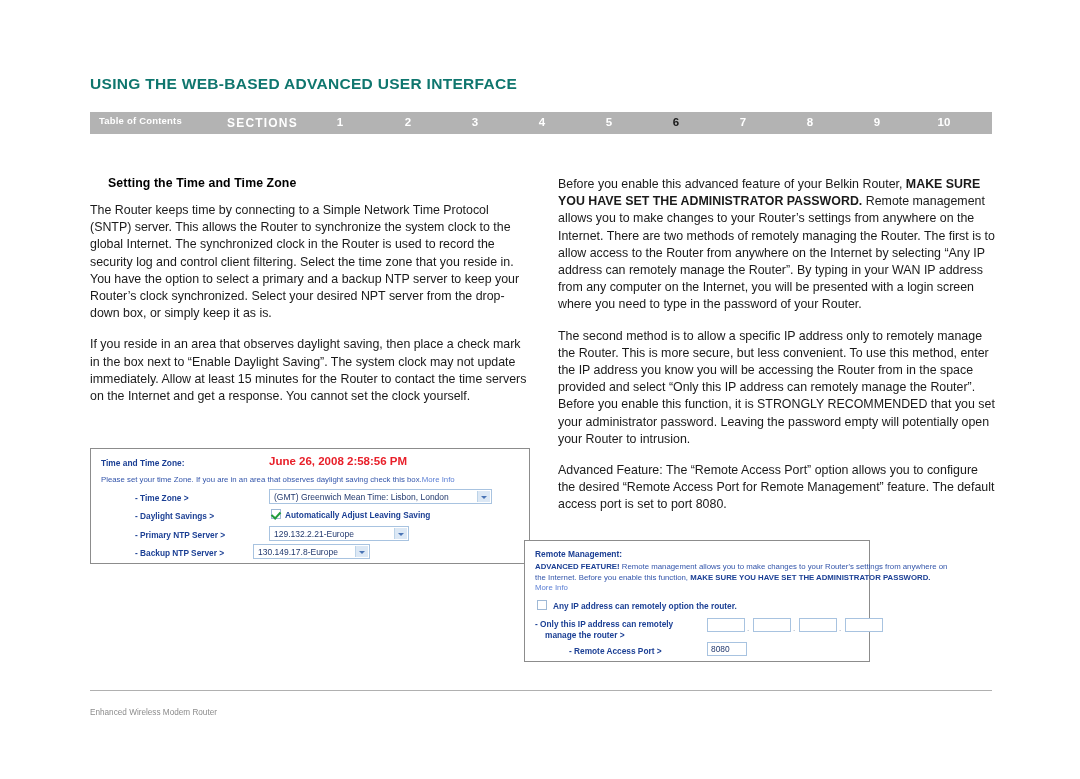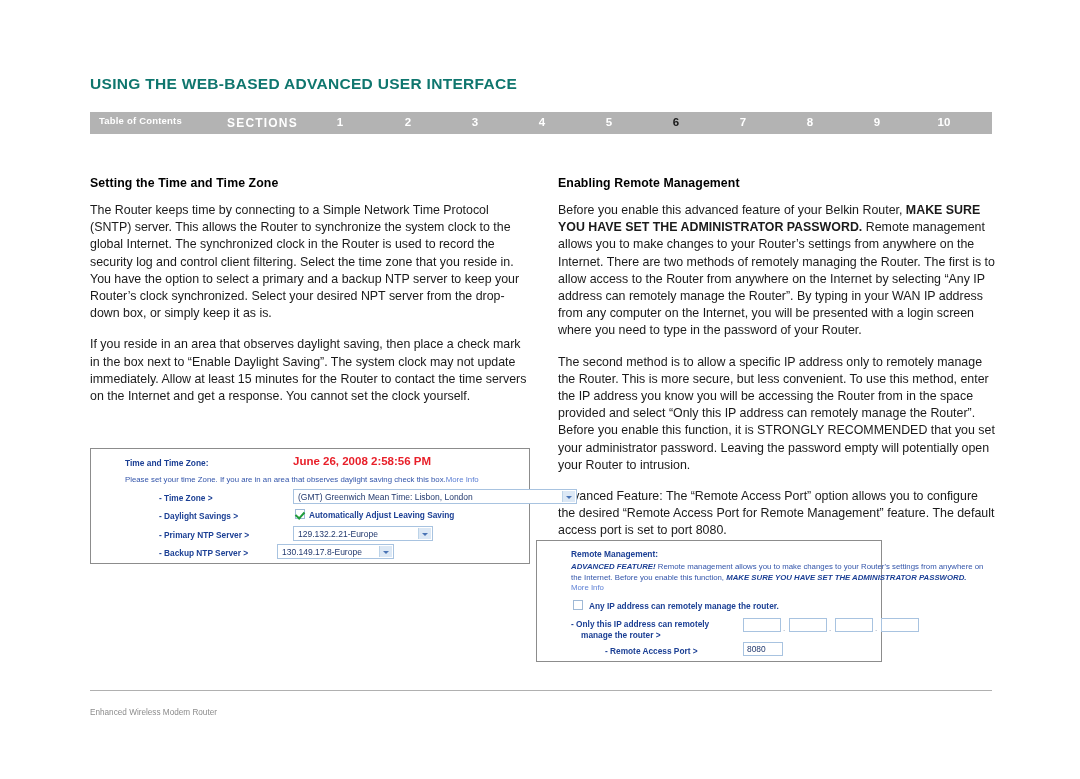--- a/index.html
+++ b/index.html
@@ -77,21 +77,21 @@
   
   .col {
     position: absolute;
     top: 176px;
     width: 440px;
   }
   .col-left  { left: 90px; }
   .col-right { left: 558px; }
 
   h2.sub {
-    margin: 0 0 12px 0;
+    margin: 0 0 12px 18px;
     font-size: 12.3px;
     font-weight: bold;
     color: #000000;
     letter-spacing: 0.1px;
   }
   p.body {
     margin: 0 0 14px 0;
     font-size: 12.4px;
     line-height: 17.2px;
     color: #1a1a1a;
@@ -99,30 +99,29 @@
   }
   p.body:last-child { margin-bottom: 0; }
   .b { font-weight: bold; }
 
   
   .panel {
     position: absolute;
     border: 1px solid #8c8c8c;
     background: #ffffff;
     box-sizing: border-box;
-    padding-left: 24px;
   }
   #panel-time {
     left: 90px;
     top: 448px;
     width: 440px;
     height: 116px;
   }
   #panel-remote {
-    left: 536px;
+    left: 524px;
     top: 540px;
     width: 346px;
     height: 122px;
   }
 
   .panel-inner { position: relative; width: 100%; height: 100%; }
 
   .p-title {
     position: absolute;
     font-size: 8.4px;
@@ -143,21 +142,21 @@
     color: #3355aa;
     white-space: nowrap;
   }
   .p-note-wrap {
     position: absolute;
     font-size: 7.8px;
     line-height: 10.5px;
     color: #3355aa;
     width: 415px;
   }
-  .p-note-wrap .strong { font-weight: bold; color: #1b3f94; font-style: italic; }
+  .p-note-wrap .strong { font-weight: bold; color: #1b3f94; }
   .lnk { color: #5b7fd4; }
 
   .p-label {
     position: absolute;
     font-size: 8.3px;
     font-weight: bold;
     color: #1b3f94;
     white-space: nowrap;
     margin-left: 34px;
   }
@@ -300,35 +299,34 @@
     <span class="num" style="left:843px;">10</span>
   </div>
 
   <div class="col col-left">
     <h2 class="sub">Setting the Time and Time Zone</h2>
     <p class="body">The Router keeps time by connecting to a Simple Network Time Protocol (SNTP) server. This allows the Router to synchronize the system clock to the global Internet. The synchronized clock in the Router is used to record the security log and control client filtering. Select the time zone that you reside in. You have the option to select a primary and a backup NTP server to keep your Router’s clock synchronized. Select your desired NPT server from the drop-down box, or simply keep it as is.</p>
     <p class="body">If you reside in an area that observes daylight saving, then place a check mark in the box next to “Enable Daylight Saving”. The system clock may not update immediately. Allow at least 15 minutes for the Router to contact the time servers on the Internet and get a response. You cannot set the clock yourself.</p>
   </div>
 
   <div class="col col-right">
-    <h2 class="sub">Enabling Remote Management</h2>
     <p class="body"><span>Before you enable this advanced feature of your Belkin Router, </span><span class="b">MAKE SURE YOU HAVE SET THE ADMINISTRATOR PASSWORD.</span><span> Remote management allows you to make changes to your Router’s settings from anywhere on the Internet. There are two methods of remotely managing the Router. The first is to allow access to the Router from anywhere on the Internet by selecting “Any IP address can remotely manage the Router”. By typing in your WAN IP address from any computer on the Internet, you will be presented with a login screen where you need to type in the password of your Router.</span></p>
     <p class="body">The second method is to allow a specific IP address only to remotely manage the Router. This is more secure, but less convenient. To use this method, enter the IP address you know you will be accessing the Router from in the space provided and select “Only this IP address can remotely manage the Router”. Before you enable this function, it is STRONGLY RECOMMENDED that you set your administrator password. Leaving the password empty will potentially open your Router to intrusion.</p>
     <p class="body">Advanced Feature: The “Remote Access Port” option allows you to configure the desired “Remote Access Port for Remote Management” feature. The default access port is set to port 8080.</p>
   </div>
 
   <div class="panel" id="panel-time">
     <div class="panel-inner">
       <div class="p-title" style="left:10px; top:9px;">Time and Time Zone:</div>
       <div class="p-clock" style="left:178px; top:6px;">June 26, 2008   2:58:56 PM</div>
 
       <div class="p-note" style="left:10px; top:26px;"><span>Please set your time Zone. If you are in an area that observes daylight saving check this box.</span><span class="lnk">More Info</span></div>
 
       <div class="p-label" style="left:10px; top:44px;">- Time Zone &gt;</div>
-      <div class="sel" style="left:178px; top:40px; width:284px;">
+      <div class="sel" style="left:178px; top:40px; width:223px;">
         <span class="val">(GMT) Greenwich Mean Time: Lisbon, London</span>
         <span class="arrow"></span>
       </div>
 
       <div class="p-label" style="left:10px; top:62px;">- Daylight Savings &gt;</div>
       <div class="cbx checked" style="left:180px; top:60px;"></div>
       <div class="cbx-lbl" style="left:194px; top:61px;">Automatically Adjust Leaving Saving</div>
 
       <div class="p-label" style="left:10px; top:81px;">- Primary NTP Server &gt;</div>
       <div class="sel" style="left:178px; top:77px; width:140px;">
@@ -344,21 +342,21 @@
     </div>
   </div>
 
   <div class="panel" id="panel-remote">
     <div class="panel-inner">
       <div class="p-title" style="left:10px; top:8px;">Remote Management:</div>
 
       <div class="p-note-wrap" style="left:10px; top:21px;"><span class="strong">ADVANCED FEATURE!</span><span> Remote management allows you to make changes to your Router's settings from anywhere on the Internet. Before you enable this function, </span><span class="strong">MAKE SURE YOU HAVE SET THE ADMINISTRATOR PASSWORD.</span> <span class="lnk">More Info</span></div>
 
       <div class="cbx" style="left:12px; top:59px;"></div>
-      <div class="cbx-lbl" style="left:28px; top:60px;">Any IP address can remotely manage the router.</div>
+      <div class="cbx-lbl" style="left:28px; top:60px;">Any IP address can remotely option the router.</div>
 
       <div class="p-label2" style="left:10px; top:78px;">- Only this IP address can remotely</div>
       <div class="p-label2" style="left:20px; top:89px;">manage the router &gt;</div>
 
       <div class="fld" style="left:182px; top:77px; width:38px;"></div>
       <span class="dot-sep" style="left:222px; top:83px;">.</span>
       <div class="fld" style="left:228px; top:77px; width:38px;"></div>
       <span class="dot-sep" style="left:268px; top:83px;">.</span>
       <div class="fld" style="left:274px; top:77px; width:38px;"></div>
       <span class="dot-sep" style="left:314px; top:83px;">.</span>

